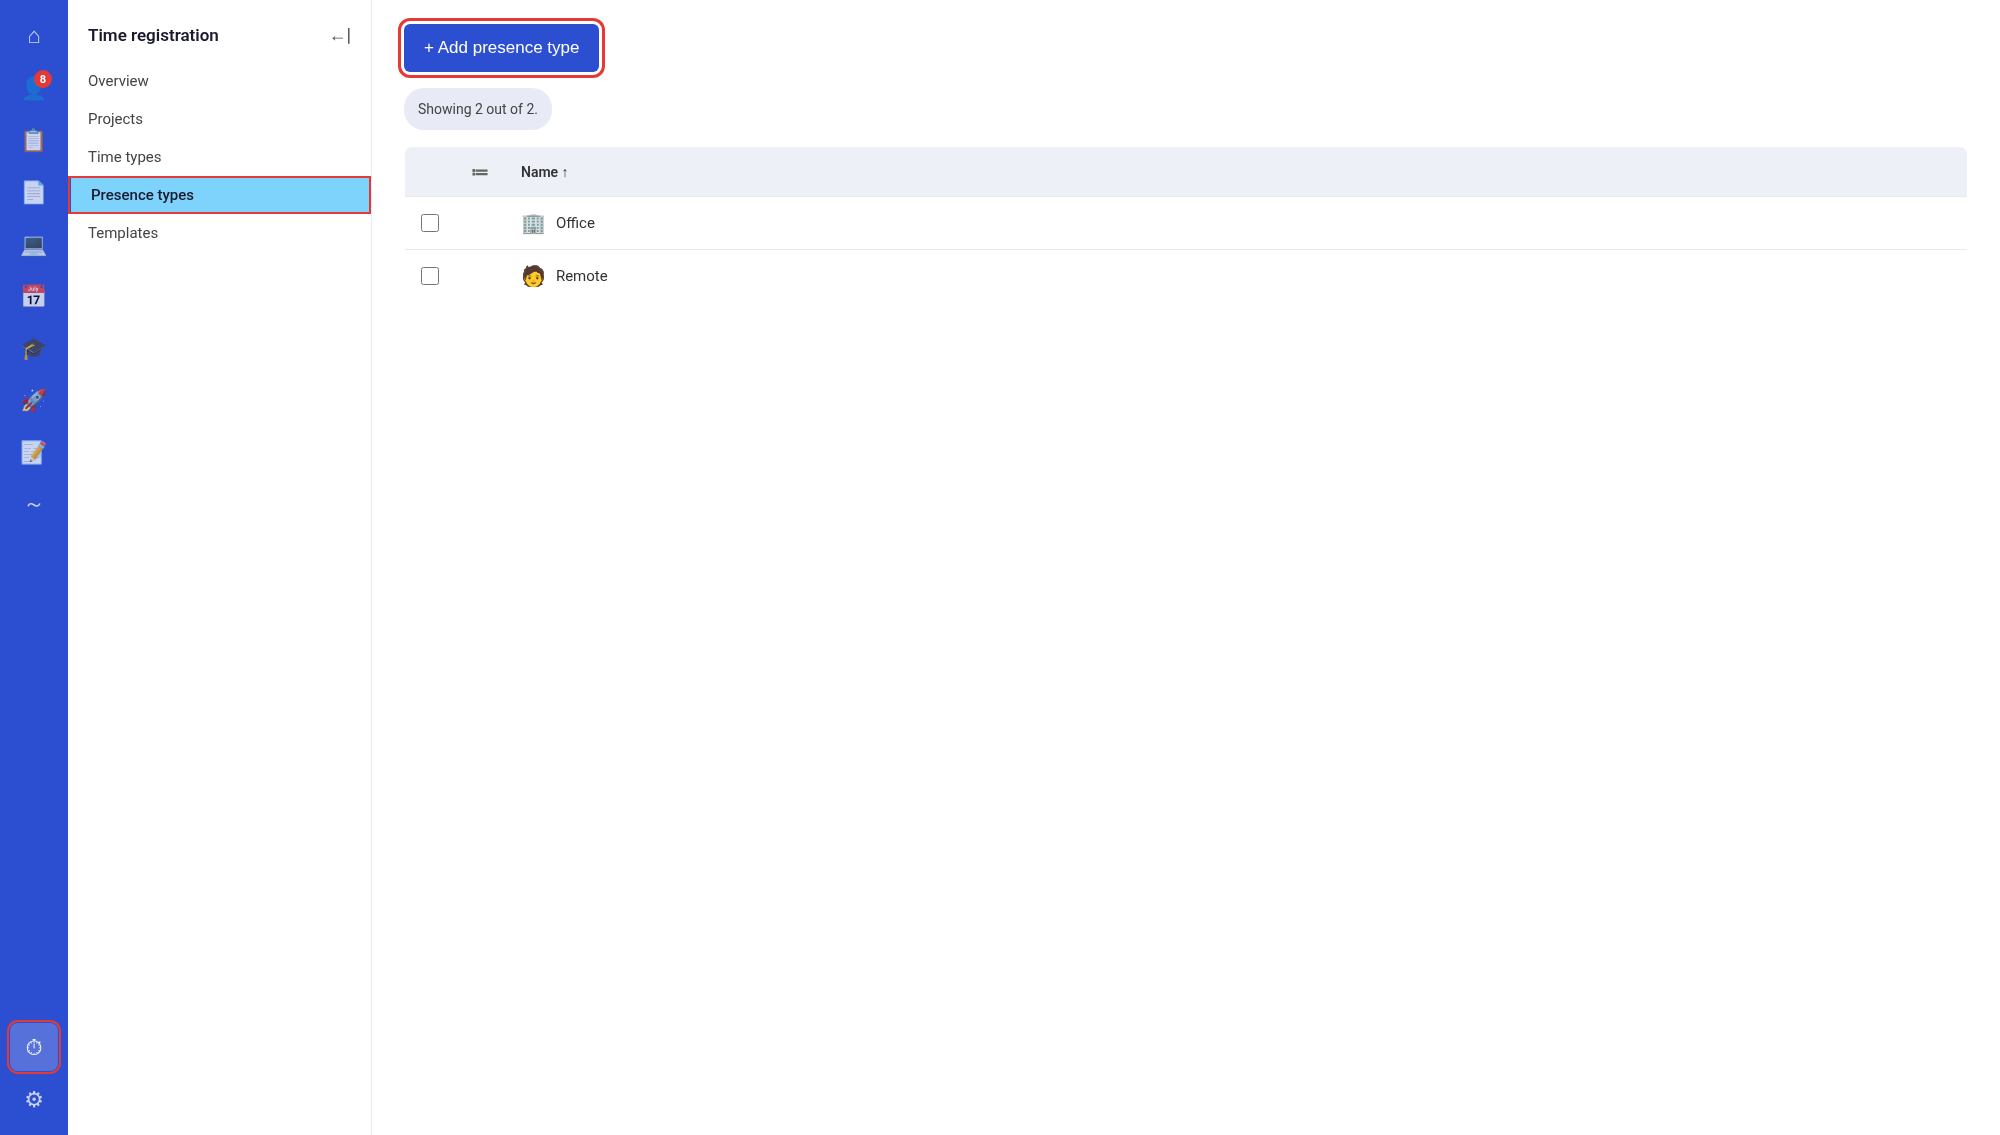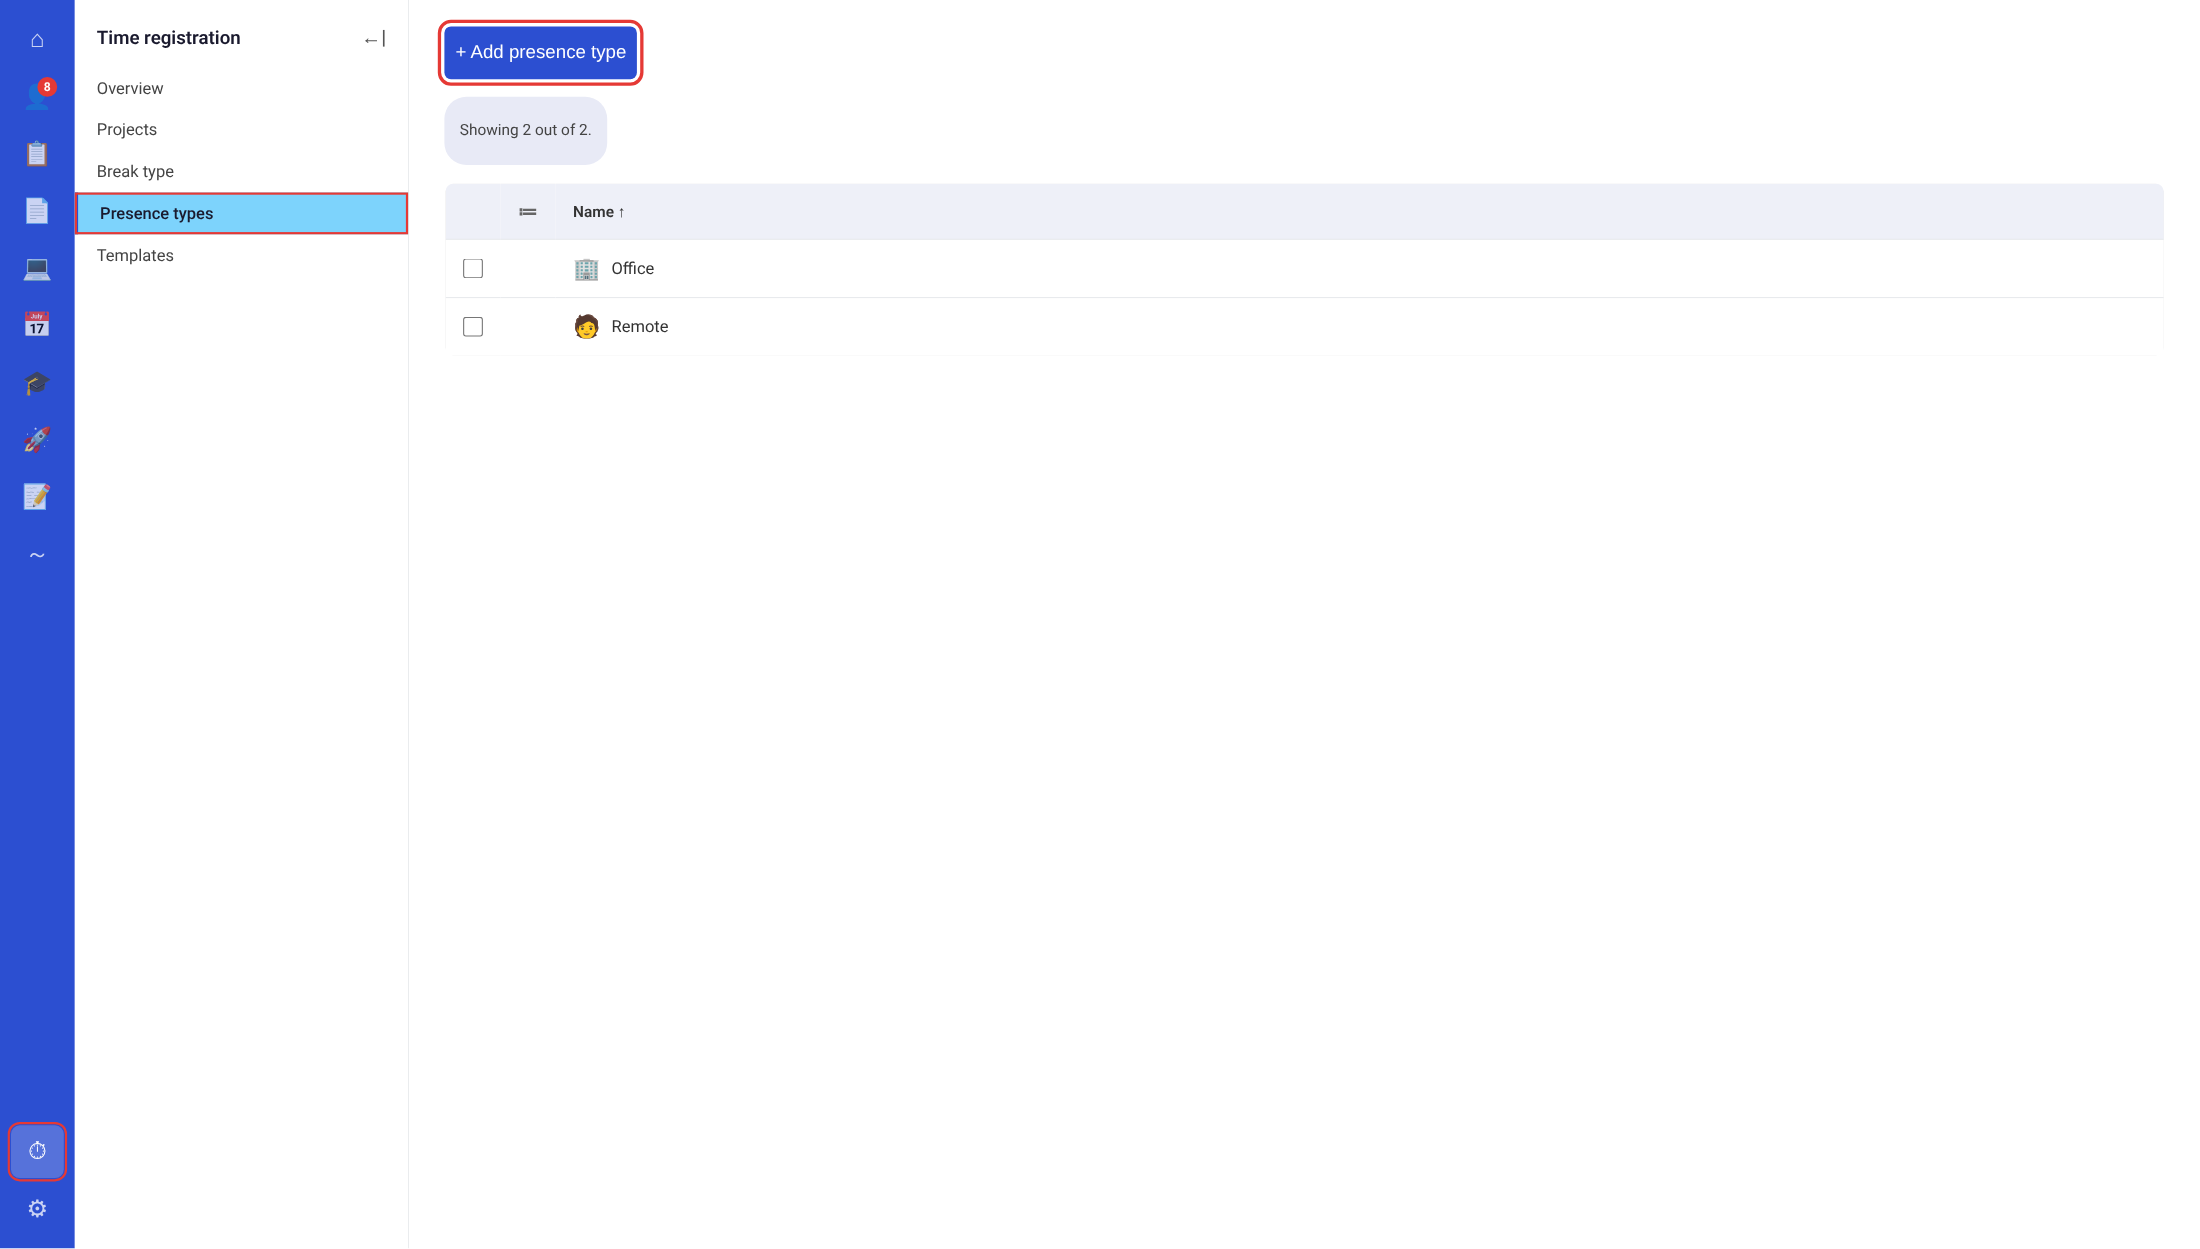--- a/index.html
+++ b/index.html
@@ -105,37 +105,37 @@
     .main-toolbar {
       display: flex;
       align-items: center;
       margin-bottom: 16px;
     }
     .add-btn {
       background: #2c4fd1;
       color: #fff;
       border: none;
       border-radius: 6px;
-      padding: 14px 10px;
+      padding: 14px 20px;
       font-size: 17px;
       font-weight: 500;
       cursor: pointer;
       display: flex;
       align-items: center;
       gap: 8px;
       outline: 3px solid #e53935;
       outline-offset: 3px;
     }
 
     .showing-badge {
       display: inline-block;
       background: #e8eaf6;
       color: #444;
       border-radius: 20px;
-      padding: 23px 14px;
+      padding: 13px 14px;
       font-size: 14px;
       margin-bottom: 16px;
     }
 
     
     .data-table {
       width: 100%;
       border-collapse: collapse;
       border: 1px solid #e0e0e0;
       border-radius: 8px;
@@ -236,21 +236,21 @@
 </nav>
 
 <aside class="sidebar">
   <div class="sidebar-header">
     <span>Time registration</span>
     <span class="sidebar-back">←|</span>
   </div>
   <nav class="sidebar-nav">
     <div class="sidebar-nav-item">Overview</div>
     <div class="sidebar-nav-item">Projects</div>
-    <div class="sidebar-nav-item">Break type</div>
+    <div class="sidebar-nav-item">Time types</div>
     <div class="sidebar-nav-item active">Presence types</div>
     <div class="sidebar-nav-item">Templates</div>
   </nav>
 </aside>
 
 <main class="main">
   <div class="main-toolbar">
     <button class="add-btn">+ Add presence type</button>
   </div>
 

